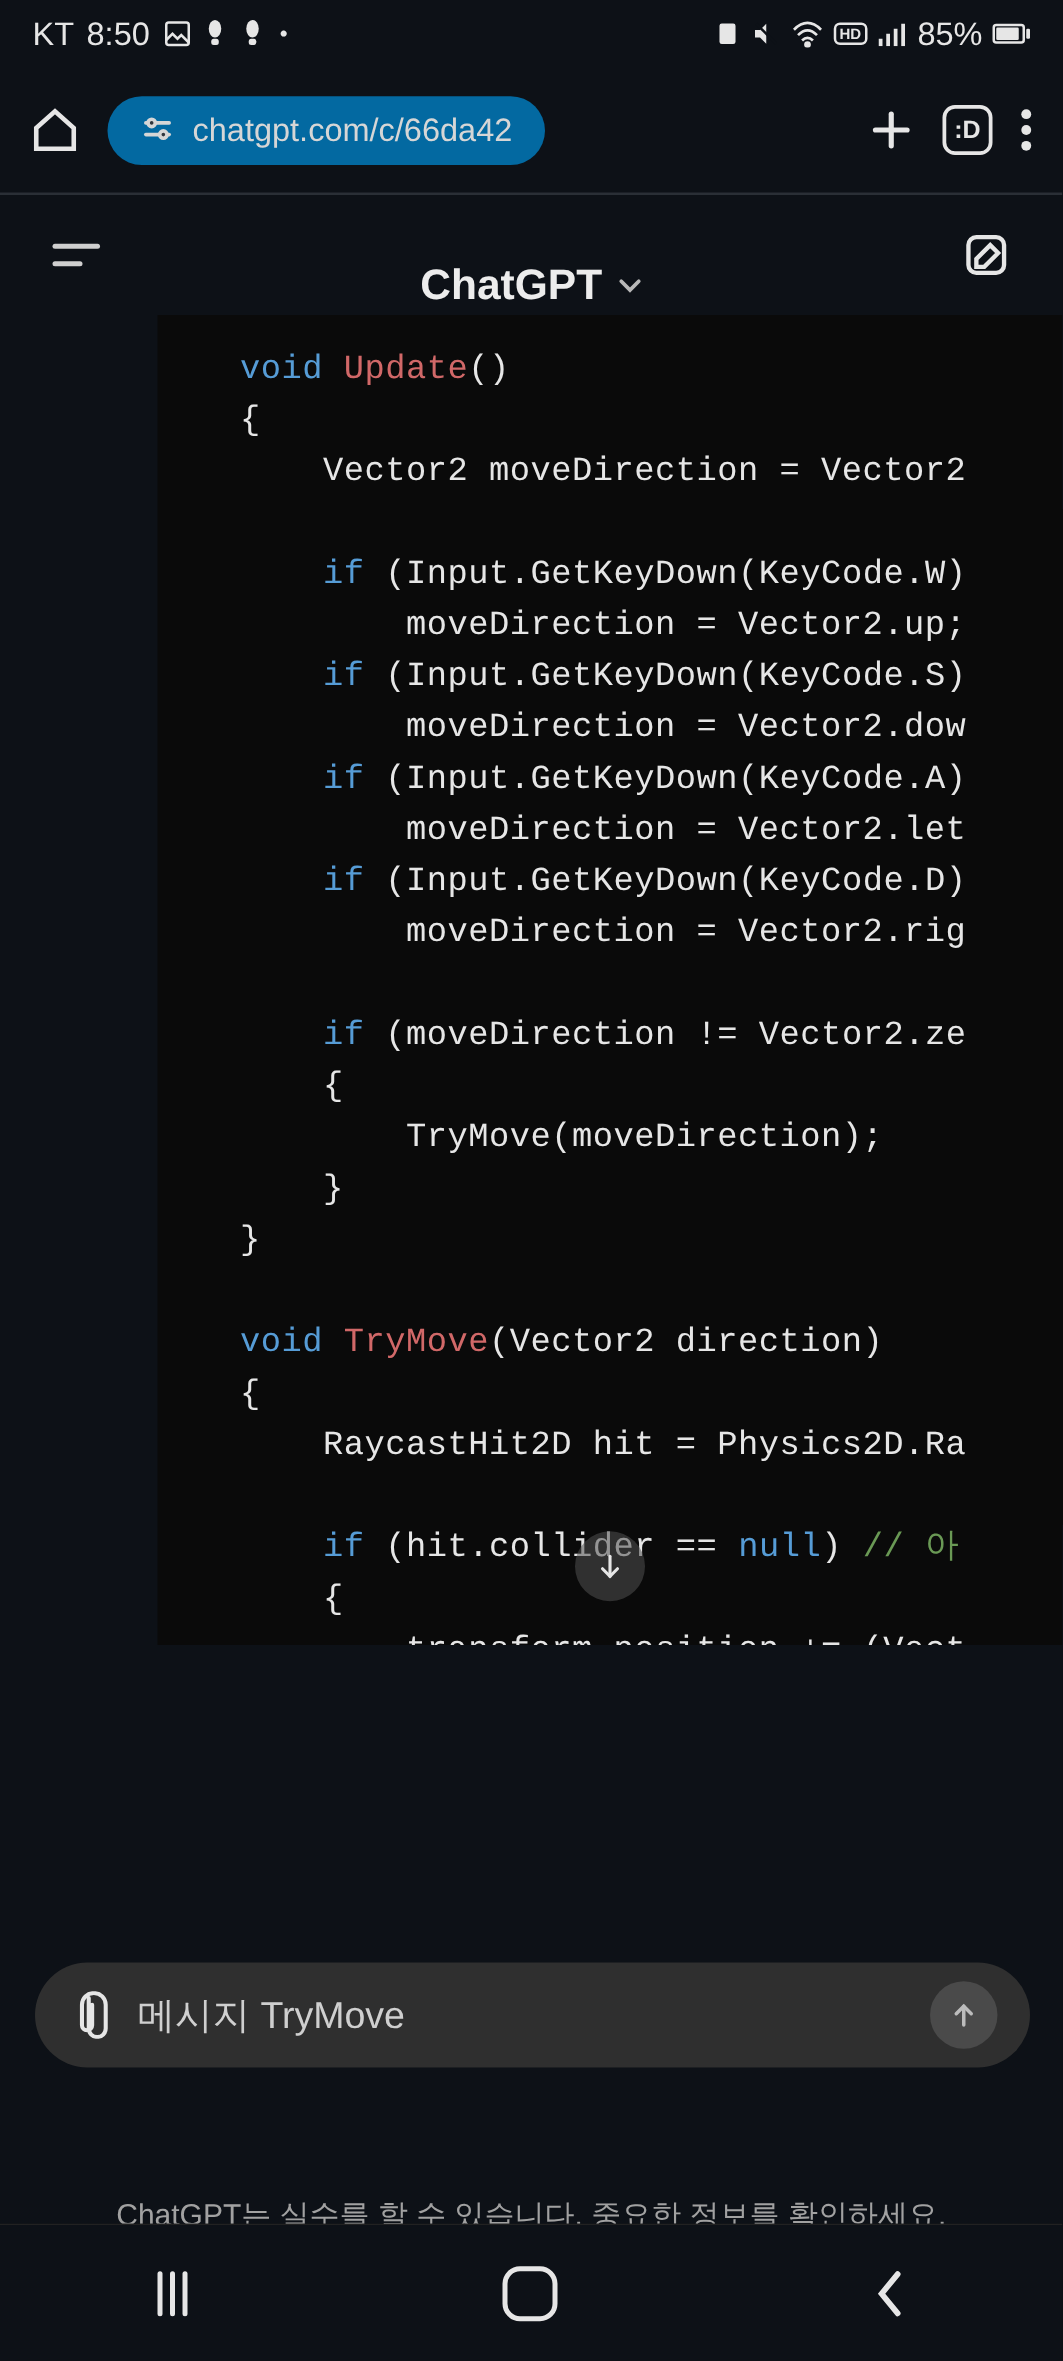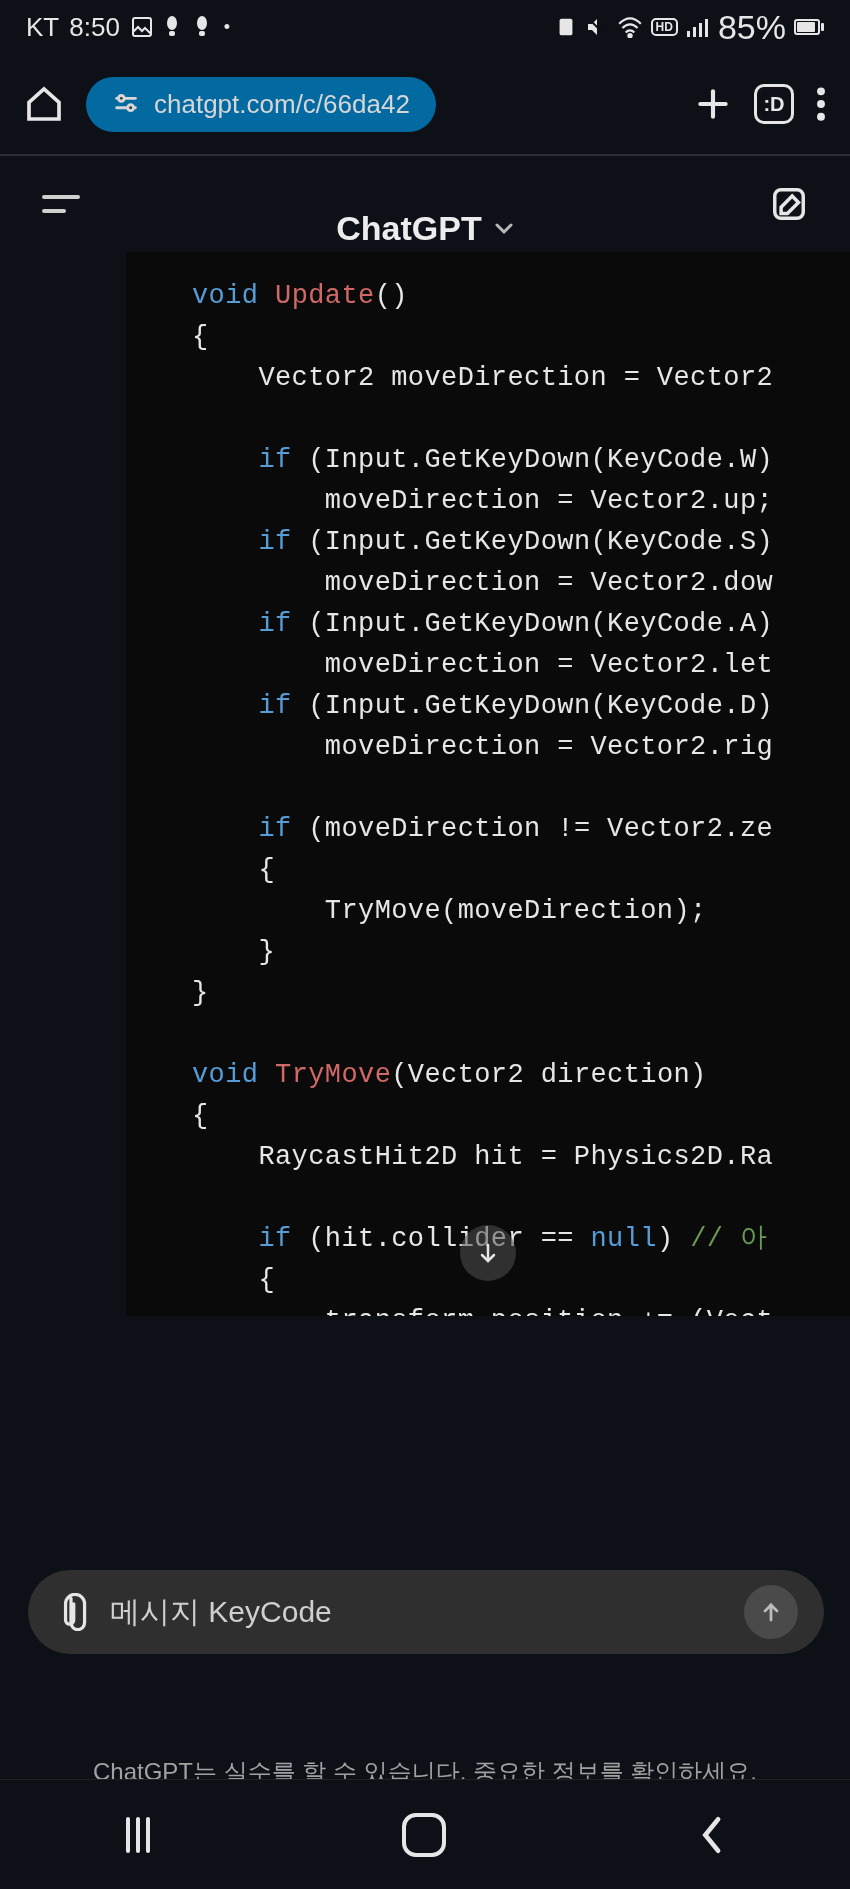--- a/index.html
+++ b/index.html
@@ -16,21 +16,21 @@
     display: flex;
     justify-content: space-between;
     align-items: center;
     padding: 8px 26px;
     height: 54px;
     font-size: 26px;
     color: #e6e6e6;
   }
   .status-left { display: flex; align-items: center; gap: 10px; }
   .status-right { display: flex; align-items: center; gap: 8px; font-size: 24px; }
-  .status-right span { font-size: 34px; }
+  .status-right span { font-size: 26px; }
   .browser-bar {
     display: flex;
     align-items: center;
     padding: 16px 24px;
     gap: 22px;
     height: 100px;
   }
   .home-icon { color: #e6e6e6; }
   .url-pill {
     display: flex;
@@ -322,21 +322,21 @@
         <line x1="12" y1="4" x2="12" y2="20"></line>
         <path d="M6 14 L12 20 L18 14"></path>
       </svg>
   </div>
 </div>
 
 <div class="input-bar">
   <svg width="34" height="38" viewBox="0 0 24 28" fill="none" stroke="#e6e6e6" stroke-width="2.4" stroke-linecap="round">
       <path d="M12 4 V22 a5 5 0 0 0 10 0 V8 a7 7 0 0 0 -14 0 V20 a3 3 0 0 0 6 0 V8"></path>
     </svg>
-  <div class="input-placeholder">메시지 KeyCode</div>
+  <div class="input-placeholder">메시지 TryMove</div>
   <div class="send-btn">
     <svg width="24" height="24" viewBox="0 0 24 24" fill="none" stroke="currentColor" stroke-width="2.8" stroke-linecap="round">
         <line x1="12" y1="20" x2="12" y2="5"></line>
         <path d="M6 11 L12 5 L18 11"></path>
       </svg>
   </div>
 </div>
 
 <div class="disclaimer">ChatGPT는 실수를 할 수 있습니다. 중요한 정보를 확인하세요.</div>
 

